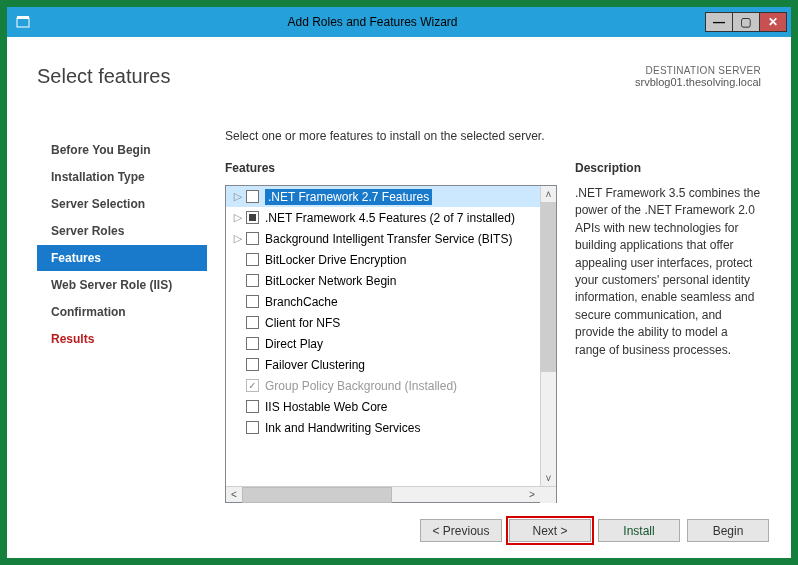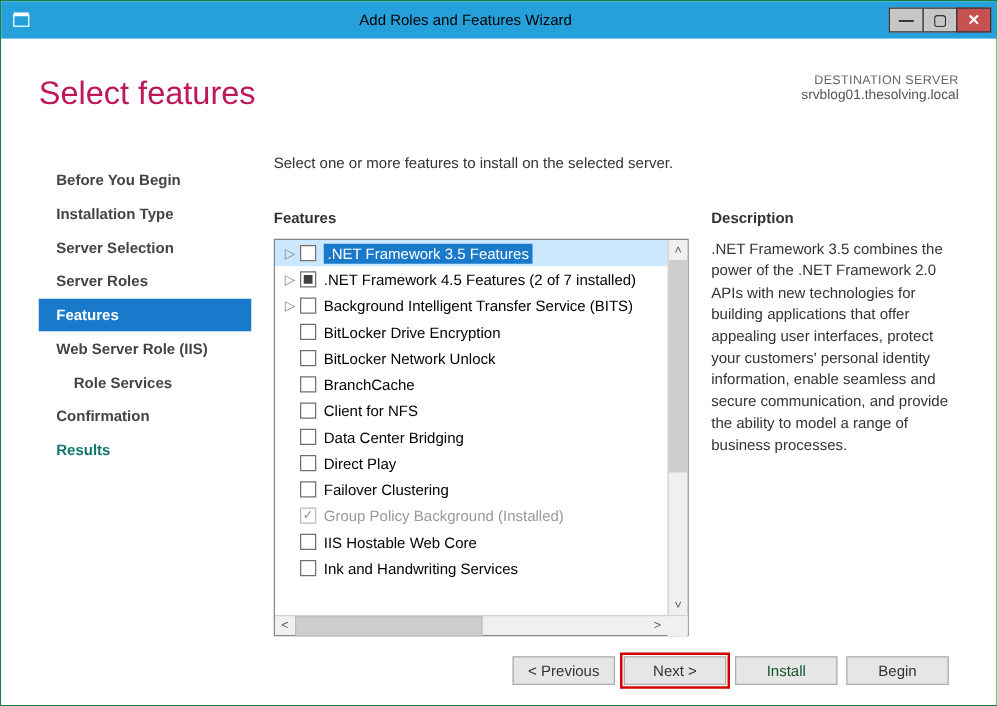--- a/index.html
+++ b/index.html
@@ -6,21 +6,21 @@
   body {
     font-family: "Segoe UI", Tahoma, sans-serif;
     font-size: 12px;
     background: #fff;
     width: 798px;
     height: 565px;
     overflow: hidden;
   }
   .window {
     width: 798px; height: 565px;
-    border: 1px solid #15803d;
+    border: 7px solid #15803d;
     background: #fff;
     position: relative;
   }
   .titlebar {
     height: 30px;
     background: #26A0DA;
     display: flex;
     align-items: center;
     color: #000;
     font-size: 12px;
@@ -50,22 +50,22 @@
     position: absolute;
     top: 30px; left:0; right:0; bottom:0;
     background: #fff;
   }
   .header-row {
     position:absolute;
     top: 28px; left: 30px; right: 30px;
     display:flex; justify-content:space-between;
   }
   .page-title {
-    color:#be185d;
-    font-size: 26px;
+    color:#404040;
+    font-size: 20px;
     font-weight: 300;
   }
   .dest-box {
     text-align:right;
     font-size:10px;
     color:#666;
   }
   .dest-box .line1 { font-size:10px; letter-spacing:0.3px; }
   .dest-box .line2 { font-size:11px; color:#555;}
   .sidebar {
@@ -80,29 +80,29 @@
     color:#444;
     cursor:pointer;
     line-height:18px;
     margin-bottom:1px;
   }
   .sidebar .nav-item.selected {
     background:#1979CA;
     color:#fff;
   }
   .sidebar .nav-item.sub { padding-left: 28px; }
-  .sidebar .nav-item.disabled { color:#0f766e; cursor:default;}
+  .sidebar .nav-item.disabled { color:#b91c1c; cursor:default;}
   .main-pane {
     position:absolute;
     top:92px; left:218px; right:30px; bottom:60px;
   }
   .instr {
     font-size:12px;
     color:#333;
-    margin-bottom:30px;
+    margin-bottom:18px;
   }
   .cols { display:flex; gap: 18px; }
   .features-col { flex:0 0 332px; }
   .desc-col { flex:1; }
   .col-label { font-weight:600; font-size:12px; margin-bottom:10px; color:#333;}
   .tree-box {
     border:1px solid #828790;
     width: 332px;
     background:#fff;
     position:relative;
@@ -168,21 +168,21 @@
     height:16px; background:#F0F0F0; border-top:1px solid #d0d0d0;
     display:flex; align-items:center;
   }
   .hscroll .arrow { width:16px; text-align:center; font-size:10px; color:#555;}
   .hscroll .track { flex:1; height:16px; position:relative;}
   .hscroll .thumb { position:absolute; left:0; top:0; height:16px; width:150px; background:#CDCDCD; border:1px solid #bbb;}
   .hscroll .corner { width:16px;height:16px;background:#F0F0F0;}
   .desc-text { font-size:12px; color:#333; line-height:1.45;}
   .footer {
     position:absolute;
-    bottom:16px; right:38px;
+    bottom:16px; right:22px;
     display:flex; gap:7px;
   }
   .footer .btn {
     width:82px; height:23px;
     border:1px solid #ACACAC;
     background:#E6E6E6;
     font-size:12px;
     color:#333;
     display:flex;align-items:center;justify-content:center;
     cursor:pointer;
@@ -224,72 +224,66 @@
       </div>
     </div>
 
     <div class="sidebar" id="sidebar">
         <div class="nav-item">Before You Begin</div>
         <div class="nav-item">Installation Type</div>
         <div class="nav-item">Server Selection</div>
         <div class="nav-item">Server Roles</div>
         <div class="nav-item selected">Features</div>
         <div class="nav-item">Web Server Role (IIS)</div>
-        <div class="nav-item sub">Role Services</div>
         <div class="nav-item">Confirmation</div>
         <div class="nav-item disabled">Results</div>
       </div>
 
     <div class="main-pane">
       <div class="instr">Select one or more features to install on the selected server.</div>
       <div class="cols">
         <div class="features-col">
           <div class="col-label">Features</div>
           <div class="tree-box">
             <div class="tree-body">
               <div class="tree-list" id="tree-list">
                   <div class="tree-row selected">
                     <span class="expander">▷</span>
                     <span class="cbwrap"></span>
-                    <span class="txt">.NET Framework 3.5 Features</span>
+                    <span class="txt">.NET Framework 2.7 Features</span>
                   </div>
                   <div class="tree-row">
                     <span class="expander">▷</span>
                     <span class="cbwrap partial"></span>
                     <span class="txt">.NET Framework 4.5 Features (2 of 7 installed)</span>
                   </div>
                   <div class="tree-row">
                     <span class="expander">▷</span>
                     <span class="cbwrap"></span>
                     <span class="txt">Background Intelligent Transfer Service (BITS)</span>
                   </div>
                   <div class="tree-row">
                     <span class="expander"></span>
                     <span class="cbwrap"></span>
                     <span class="txt">BitLocker Drive Encryption</span>
                   </div>
                   <div class="tree-row">
                     <span class="expander"></span>
                     <span class="cbwrap"></span>
-                    <span class="txt">BitLocker Network Unlock</span>
+                    <span class="txt">BitLocker Network Begin</span>
                   </div>
                   <div class="tree-row">
                     <span class="expander"></span>
                     <span class="cbwrap"></span>
                     <span class="txt">BranchCache</span>
                   </div>
                   <div class="tree-row">
                     <span class="expander"></span>
                     <span class="cbwrap"></span>
                     <span class="txt">Client for NFS</span>
-                  </div>
-                  <div class="tree-row">
-                    <span class="expander"></span>
-                    <span class="cbwrap"></span>
-                    <span class="txt">Data Center Bridging</span>
                   </div>
                   <div class="tree-row">
                     <span class="expander"></span>
                     <span class="cbwrap"></span>
                     <span class="txt">Direct Play</span>
                   </div>
                   <div class="tree-row">
                     <span class="expander"></span>
                     <span class="cbwrap"></span>
                     <span class="txt">Failover Clustering</span>

